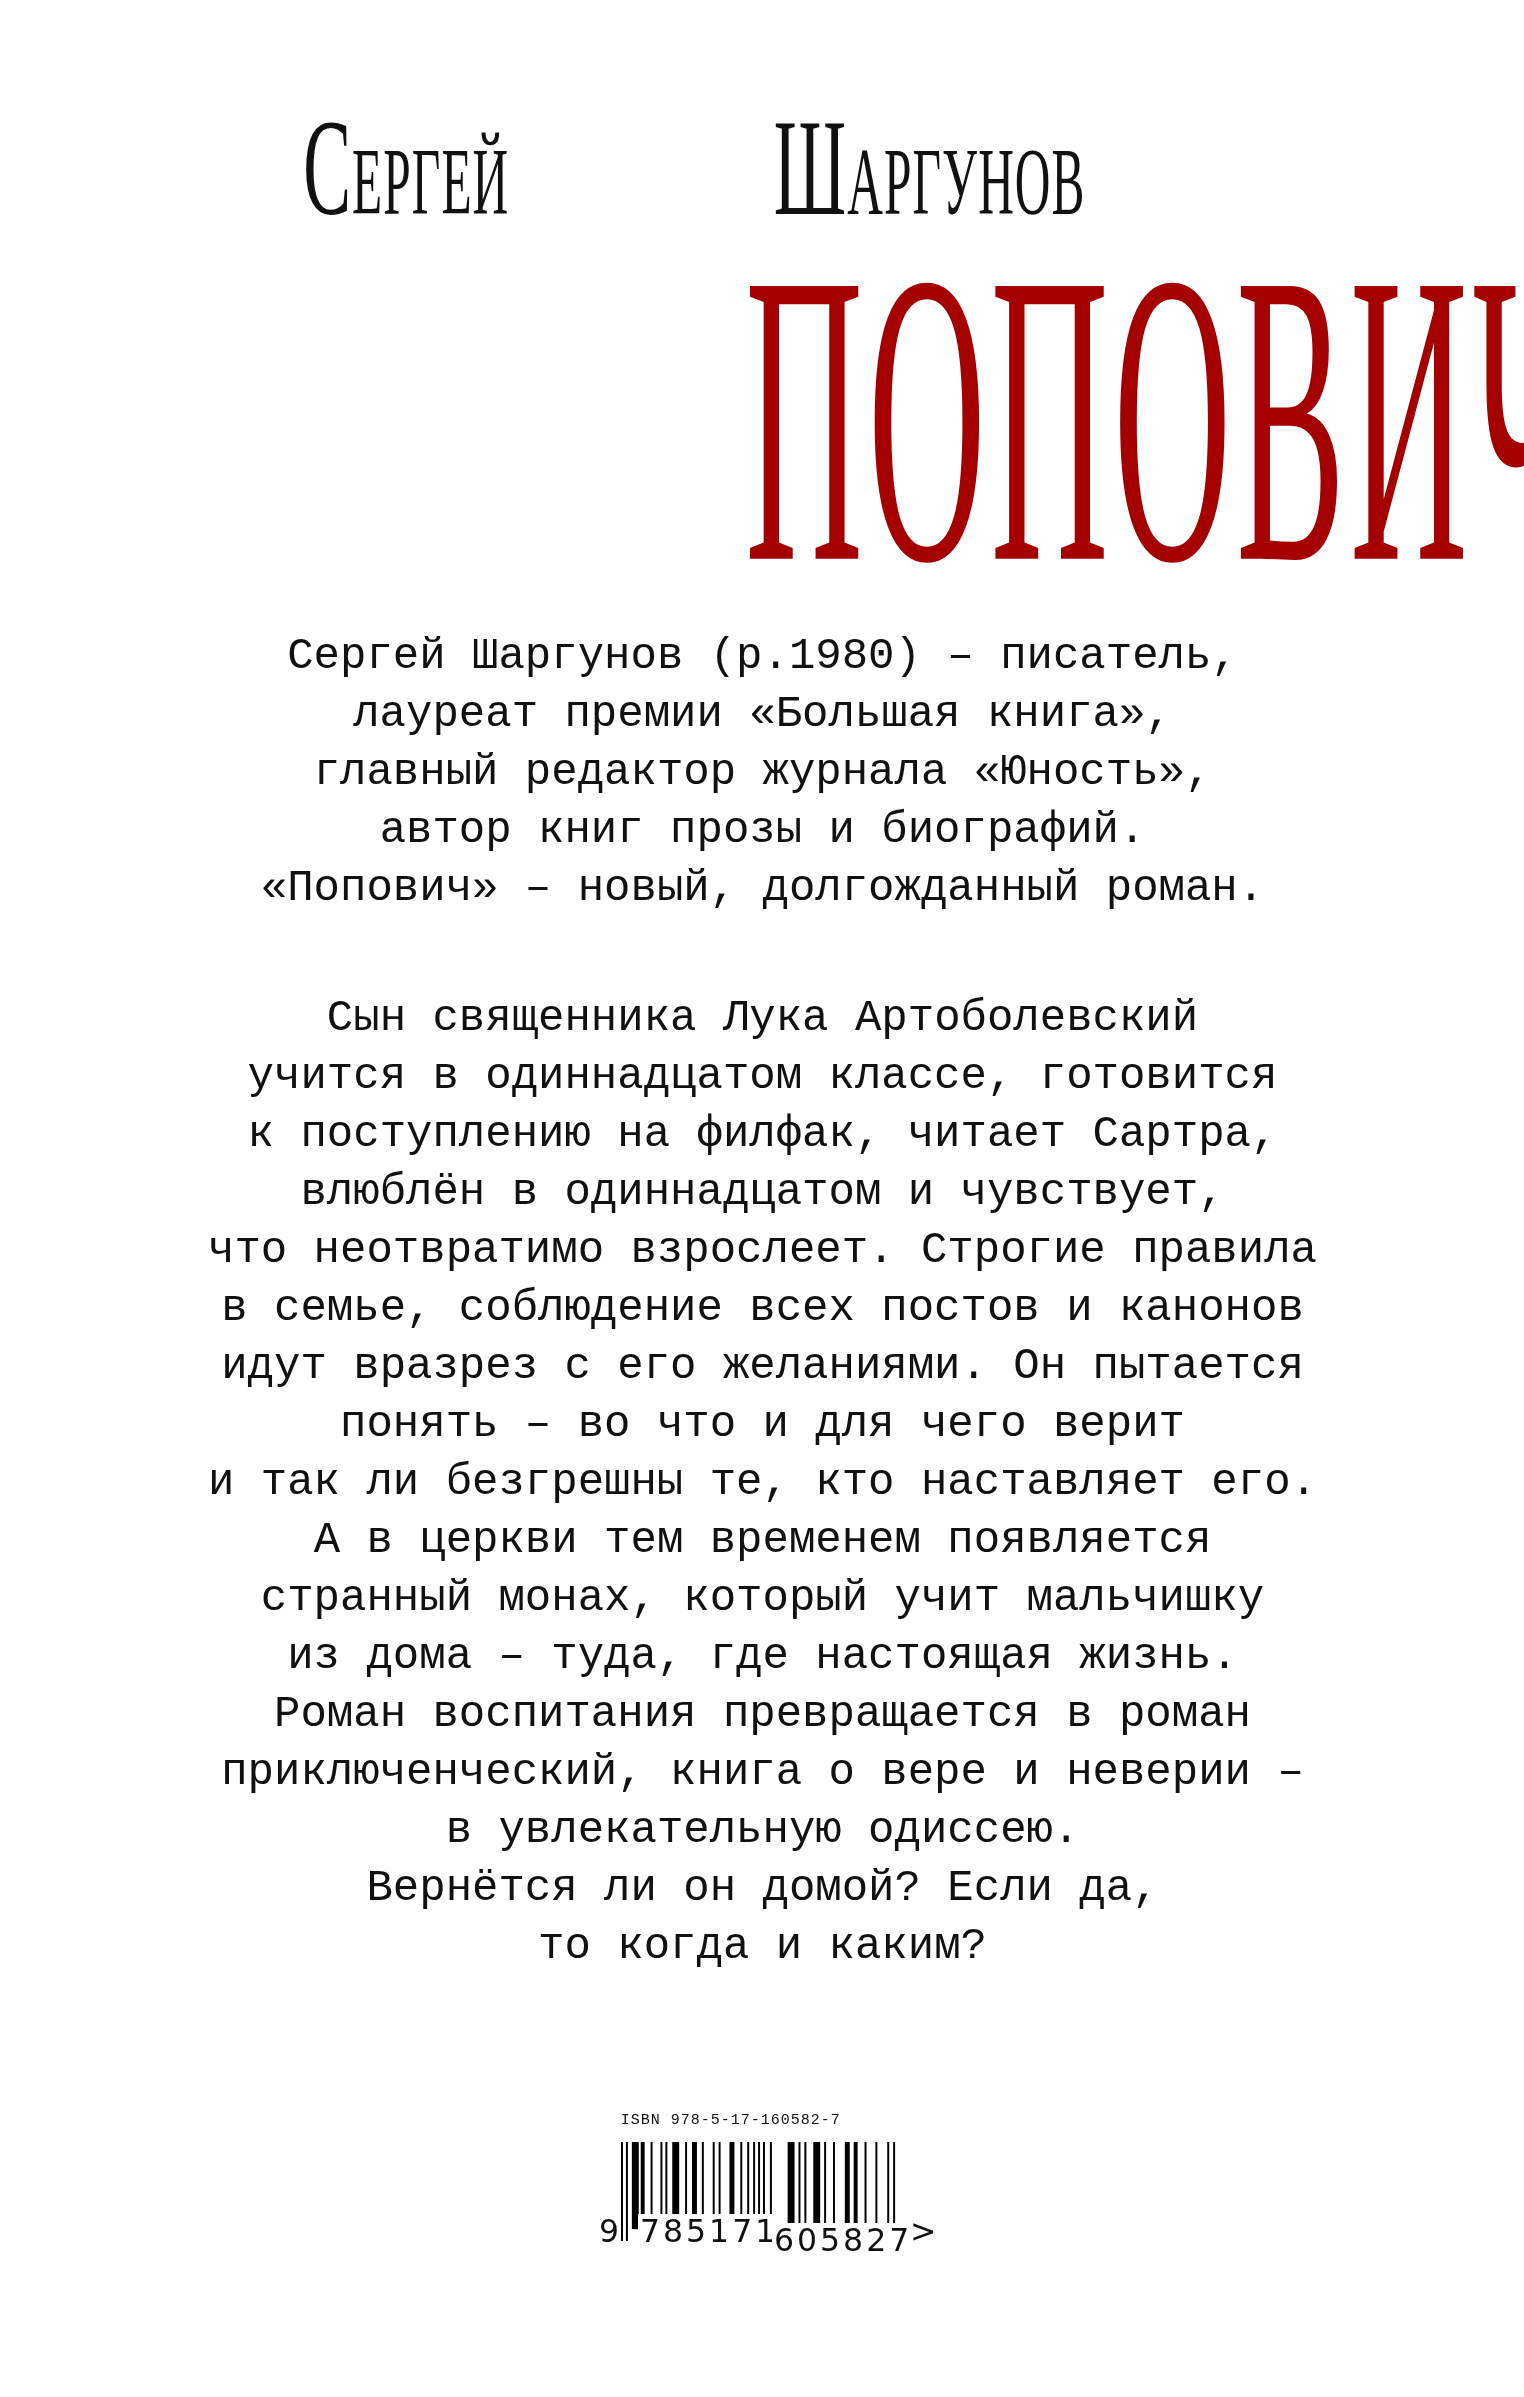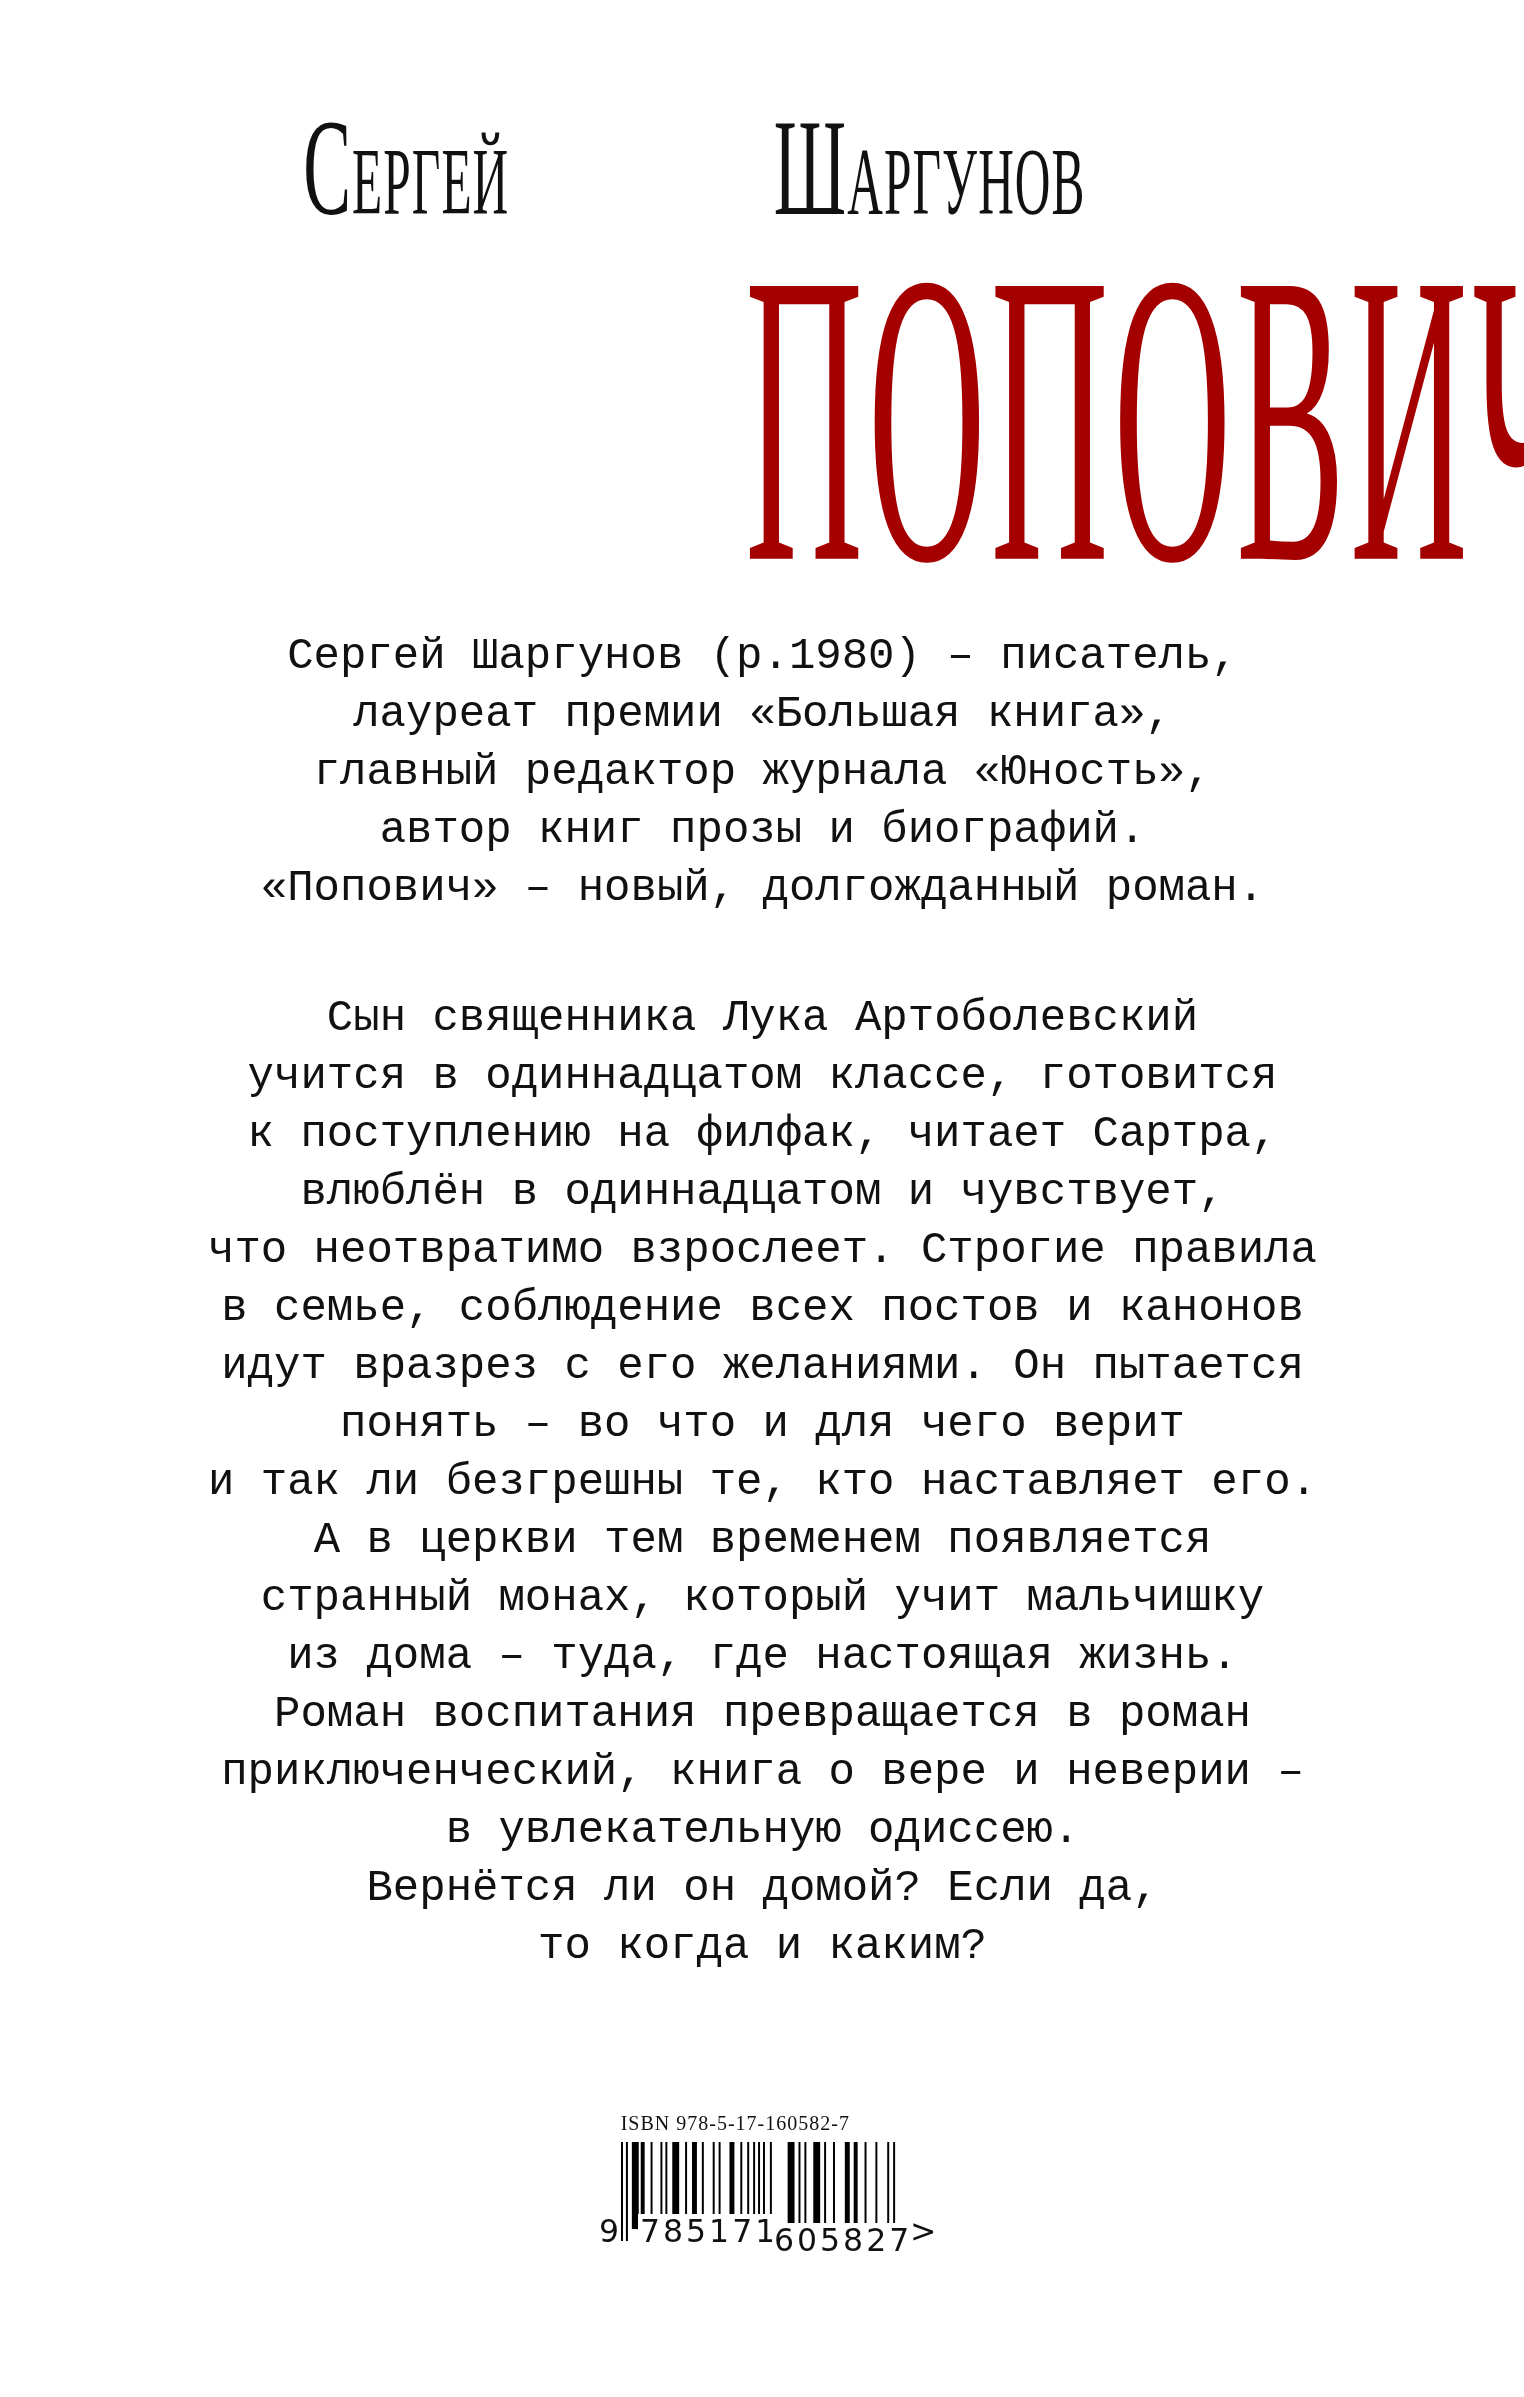--- a/index.html
+++ b/index.html
@@ -75,22 +75,22 @@
       position: absolute;
       left: 599px;
       top: 2112px;
       width: 335px;
       height: 148px;
     }
     .isbn-label {
       position: absolute;
       left: 21.7px;
       top: 0;
-      font-family: Liberation Serif, serif;
-      font-size: 20px;
+      font-family: Liberation Mono, monospace;
+      font-size: 15px;
       letter-spacing: 1px;
       color: #111;
       white-space: nowrap;
     }
     .bars {
       position: absolute;
       left: 21.7px;
       top: 29.6px;
       width: 282px;
       height: 99px;

